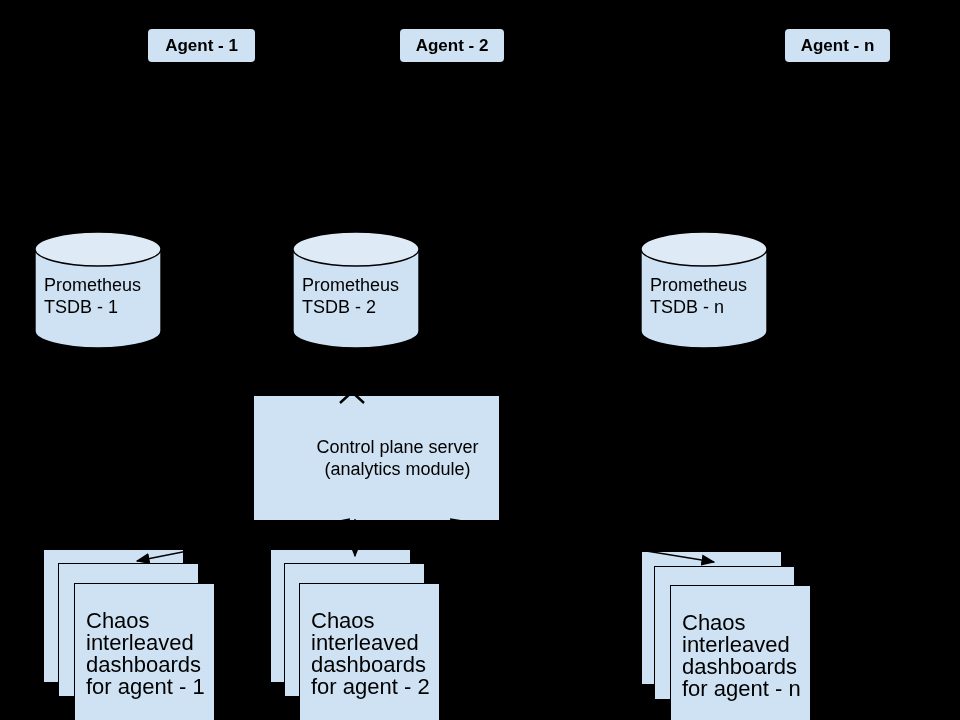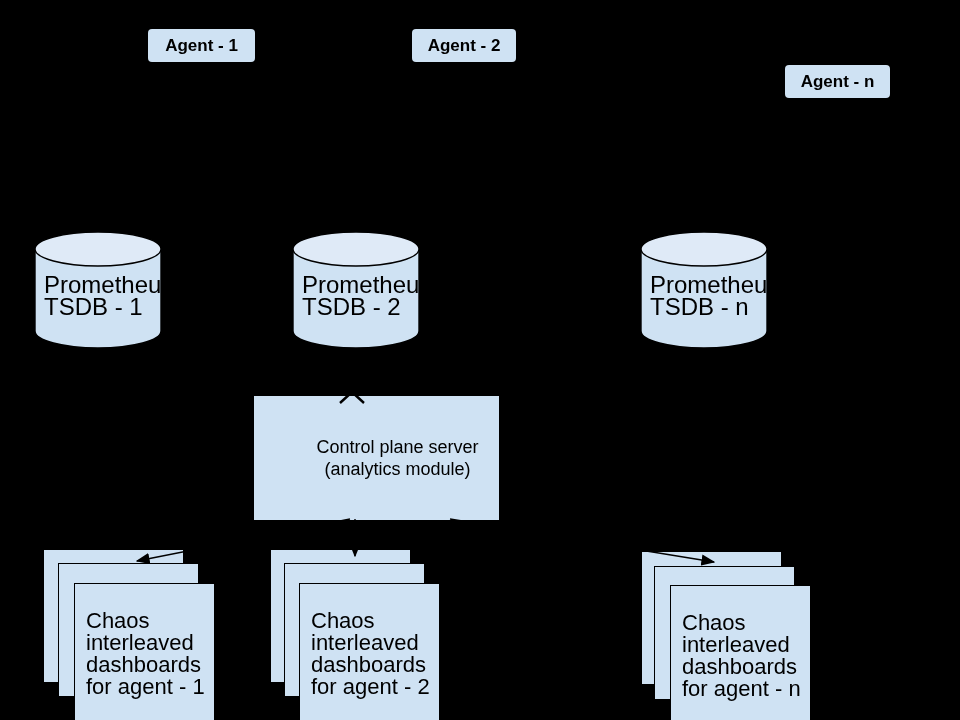--- a/index.html
+++ b/index.html
@@ -11,41 +11,41 @@
     position:relative;width:960px;height:720px;background:var(--bg);
     overflow:hidden;font-family:"Liberation Sans",sans-serif;color:var(--text);
   }
   .node{position:absolute;background:var(--fill);display:flex;align-items:center;justify-content:center;}
   .agent{height:33px;border-radius:4px;font-size:17px;font-weight:bold;}
   .control{text-align:center;font-size:18px;line-height:22px;white-space:pre-line;}
   .cyl{position:absolute;width:130px;height:120px;}
   .cyl svg{position:absolute;left:0;top:0;}
   .cylbody{fill:var(--fill);stroke:var(--outline);stroke-width:1.4;}
   .cyltop{fill:var(--fill-light);stroke:var(--outline);stroke-width:1.4;}
-  .cyl-label{position:absolute;left:11px;top:44px;font-size:24px;line-height:22px;white-space:pre-line;}
+  .cyl-label{position:absolute;left:11px;top:44px;font-size:18px;line-height:22px;white-space:pre-line;}
   .page{position:absolute;width:141px;height:134px;background:var(--fill);border:1px solid var(--outline);box-sizing:border-box;}
   .page.front{height:142px;}
   .page-label{padding:26px 0 0 11px;font-size:22px;line-height:22px;white-space:pre-line;}
   .overlay{position:absolute;left:0;top:0;z-index:10;pointer-events:none;}
   .overlay line{stroke:var(--arrow);stroke-width:1.4;}
   .overlay .chev{stroke:var(--arrow);stroke-width:2.4;fill:none;}
   .overlay marker path{fill:var(--arrow);}
 </style>
 </head>
 <body>
 
 <div class="canvas">
 
   <div class="node agent" style="left:148px;top:29px;width:107px;">
     <span>Agent - 1</span>
   </div>
-  <div class="node agent" style="left:400px;top:29px;width:104px;margin-left:12px;">
+  <div class="node agent" style="left:400px;top:29px;width:104px;">
     <span>Agent - 2</span>
   </div>
-  <div class="node agent" style="left:785px;top:29px;width:105px;margin-top:36px;">
+  <div class="node agent" style="left:785px;top:29px;width:105px;">
     <span>Agent - n</span>
   </div>
 
   <div class="cyl" style="left:33px;top:230px;">
     <svg width="130" height="120" viewBox="0 0 130 120">
       <path class="cylbody" d="M2 19 L2 101 A63 17 0 0 0 128 101 L128 19"></path>
       <ellipse class="cyltop" cx="65" cy="19" rx="63" ry="17"></ellipse>
     </svg>
     <div class="cyl-label">Prometheus
 TSDB - 1</div>

